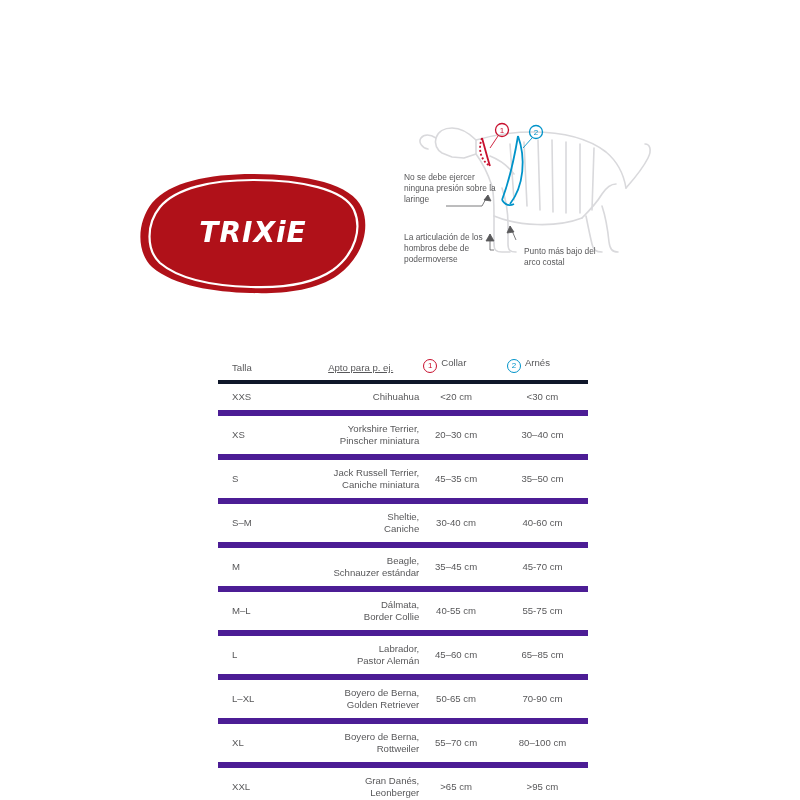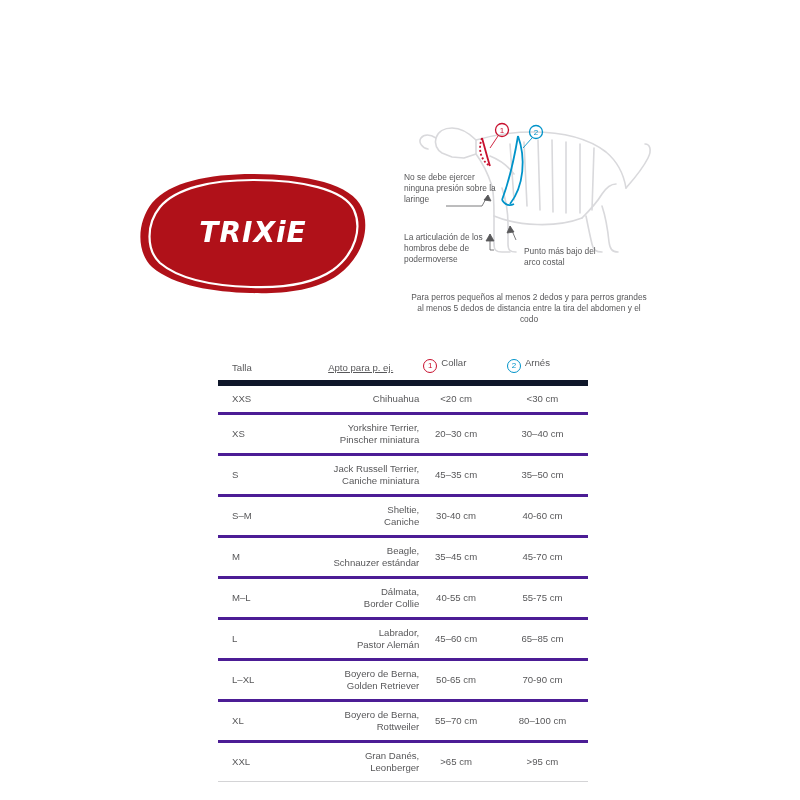--- a/index.html
+++ b/index.html
@@ -84,32 +84,32 @@
   table {
     border-collapse: collapse;
     width: 370px;
     font-size: 9.6px;
     color: #58585a;
   }
   thead th {
     font-weight: normal;
     font-size: 9.6px;
     padding: 5px 2px 7px 2px;
-    border-bottom: 6px solid #0f172a;
+    border-bottom: 4px solid #0f172a;
     color: #58585a;
     vertical-align: bottom;
   }
   th.col-talla { text-align: left; width: 72px; padding-left: 14px; }
   th.col-apto  { text-align: center; width: 126px; text-decoration: underline; }
   th.col-collar{ text-align: left; width: 86px; }
   th.col-arnes { text-align: left; width: 86px; }
 
   tbody td {
     padding: 7px 2px;
-    border-bottom: 3px solid #4c1d95;
+    border-bottom: 6px solid #4c1d95;
     vertical-align: middle;
     line-height: 1.25;
   }
   td.col-talla  { text-align: left; padding-left: 14px; }
   td.col-apto   { text-align: right; }
   td.col-collar { text-align: center; padding-right: 16px; }
   td.col-arnes  { text-align: center; padding-right: 10px; }
   tbody tr:last-child td { border-bottom: 1px solid #d4d4d6; }
 
   .circ {
@@ -189,21 +189,20 @@
       <path d="M100 134 L 100 150 L 104 150" fill="none"></path>
       <polygon points="100,134 96,141 104,141"></polygon>
       <path d="M120 126 L 126 140" fill="none"></path>
       <polygon points="120,126 117,133 124,132"></polygon>
     </g>
   </svg>
 
   <div class="callout callout-shoulder">La articulación de los hombros debe de podermoverse</div>
   <div class="callout callout-larynx">No se debe ejercer ninguna presión sobre la laringe</div>
   <div class="callout callout-rib">Punto más bajo del arco costal</div>
-  <div class="callout callout-belly">Para perros pequeños al menos 2 dedos y para perros grandes al menos 5 dedos de distancia entre la tira del abdomen y el codo</div>
 
   <div class="table-wrap">
     <table>
       <thead>
         <tr>
           <th class="col-talla">Talla</th>
           <th class="col-apto">Apto para p. ej.</th>
           <th class="col-collar">
             <span class="circ circ-red">1</span><span class="hdr-collar-label">Collar</span>
           </th>

